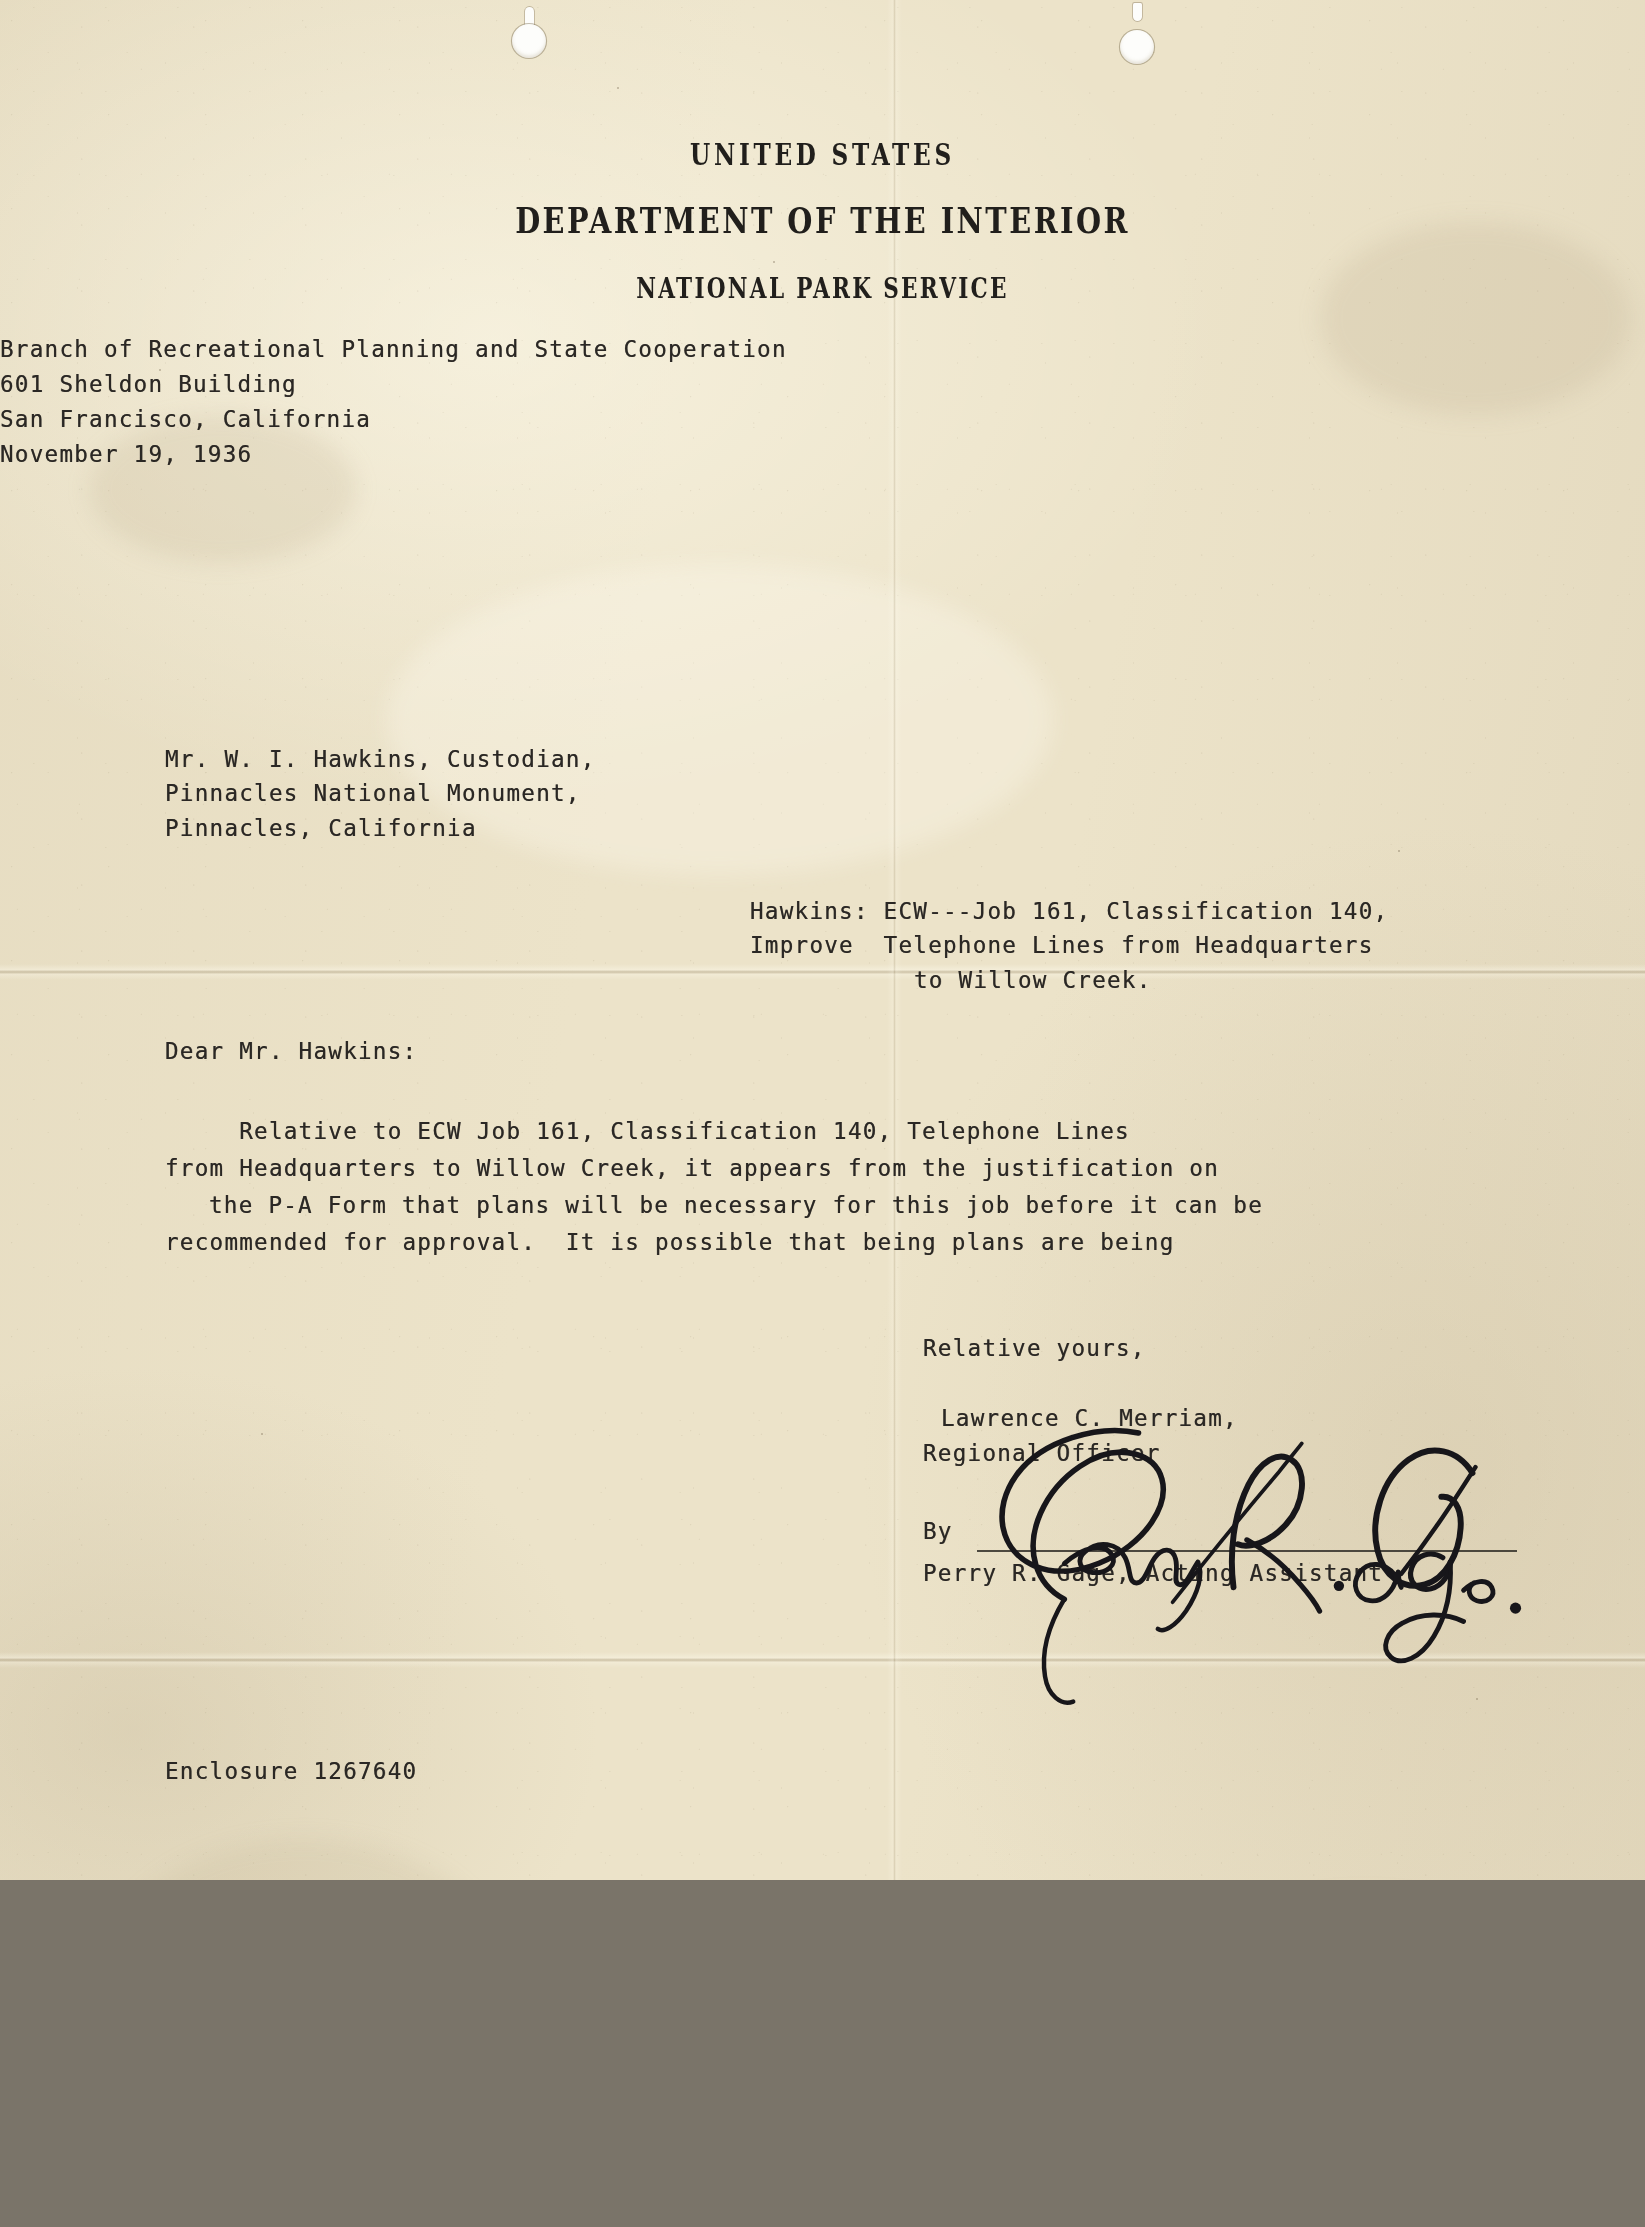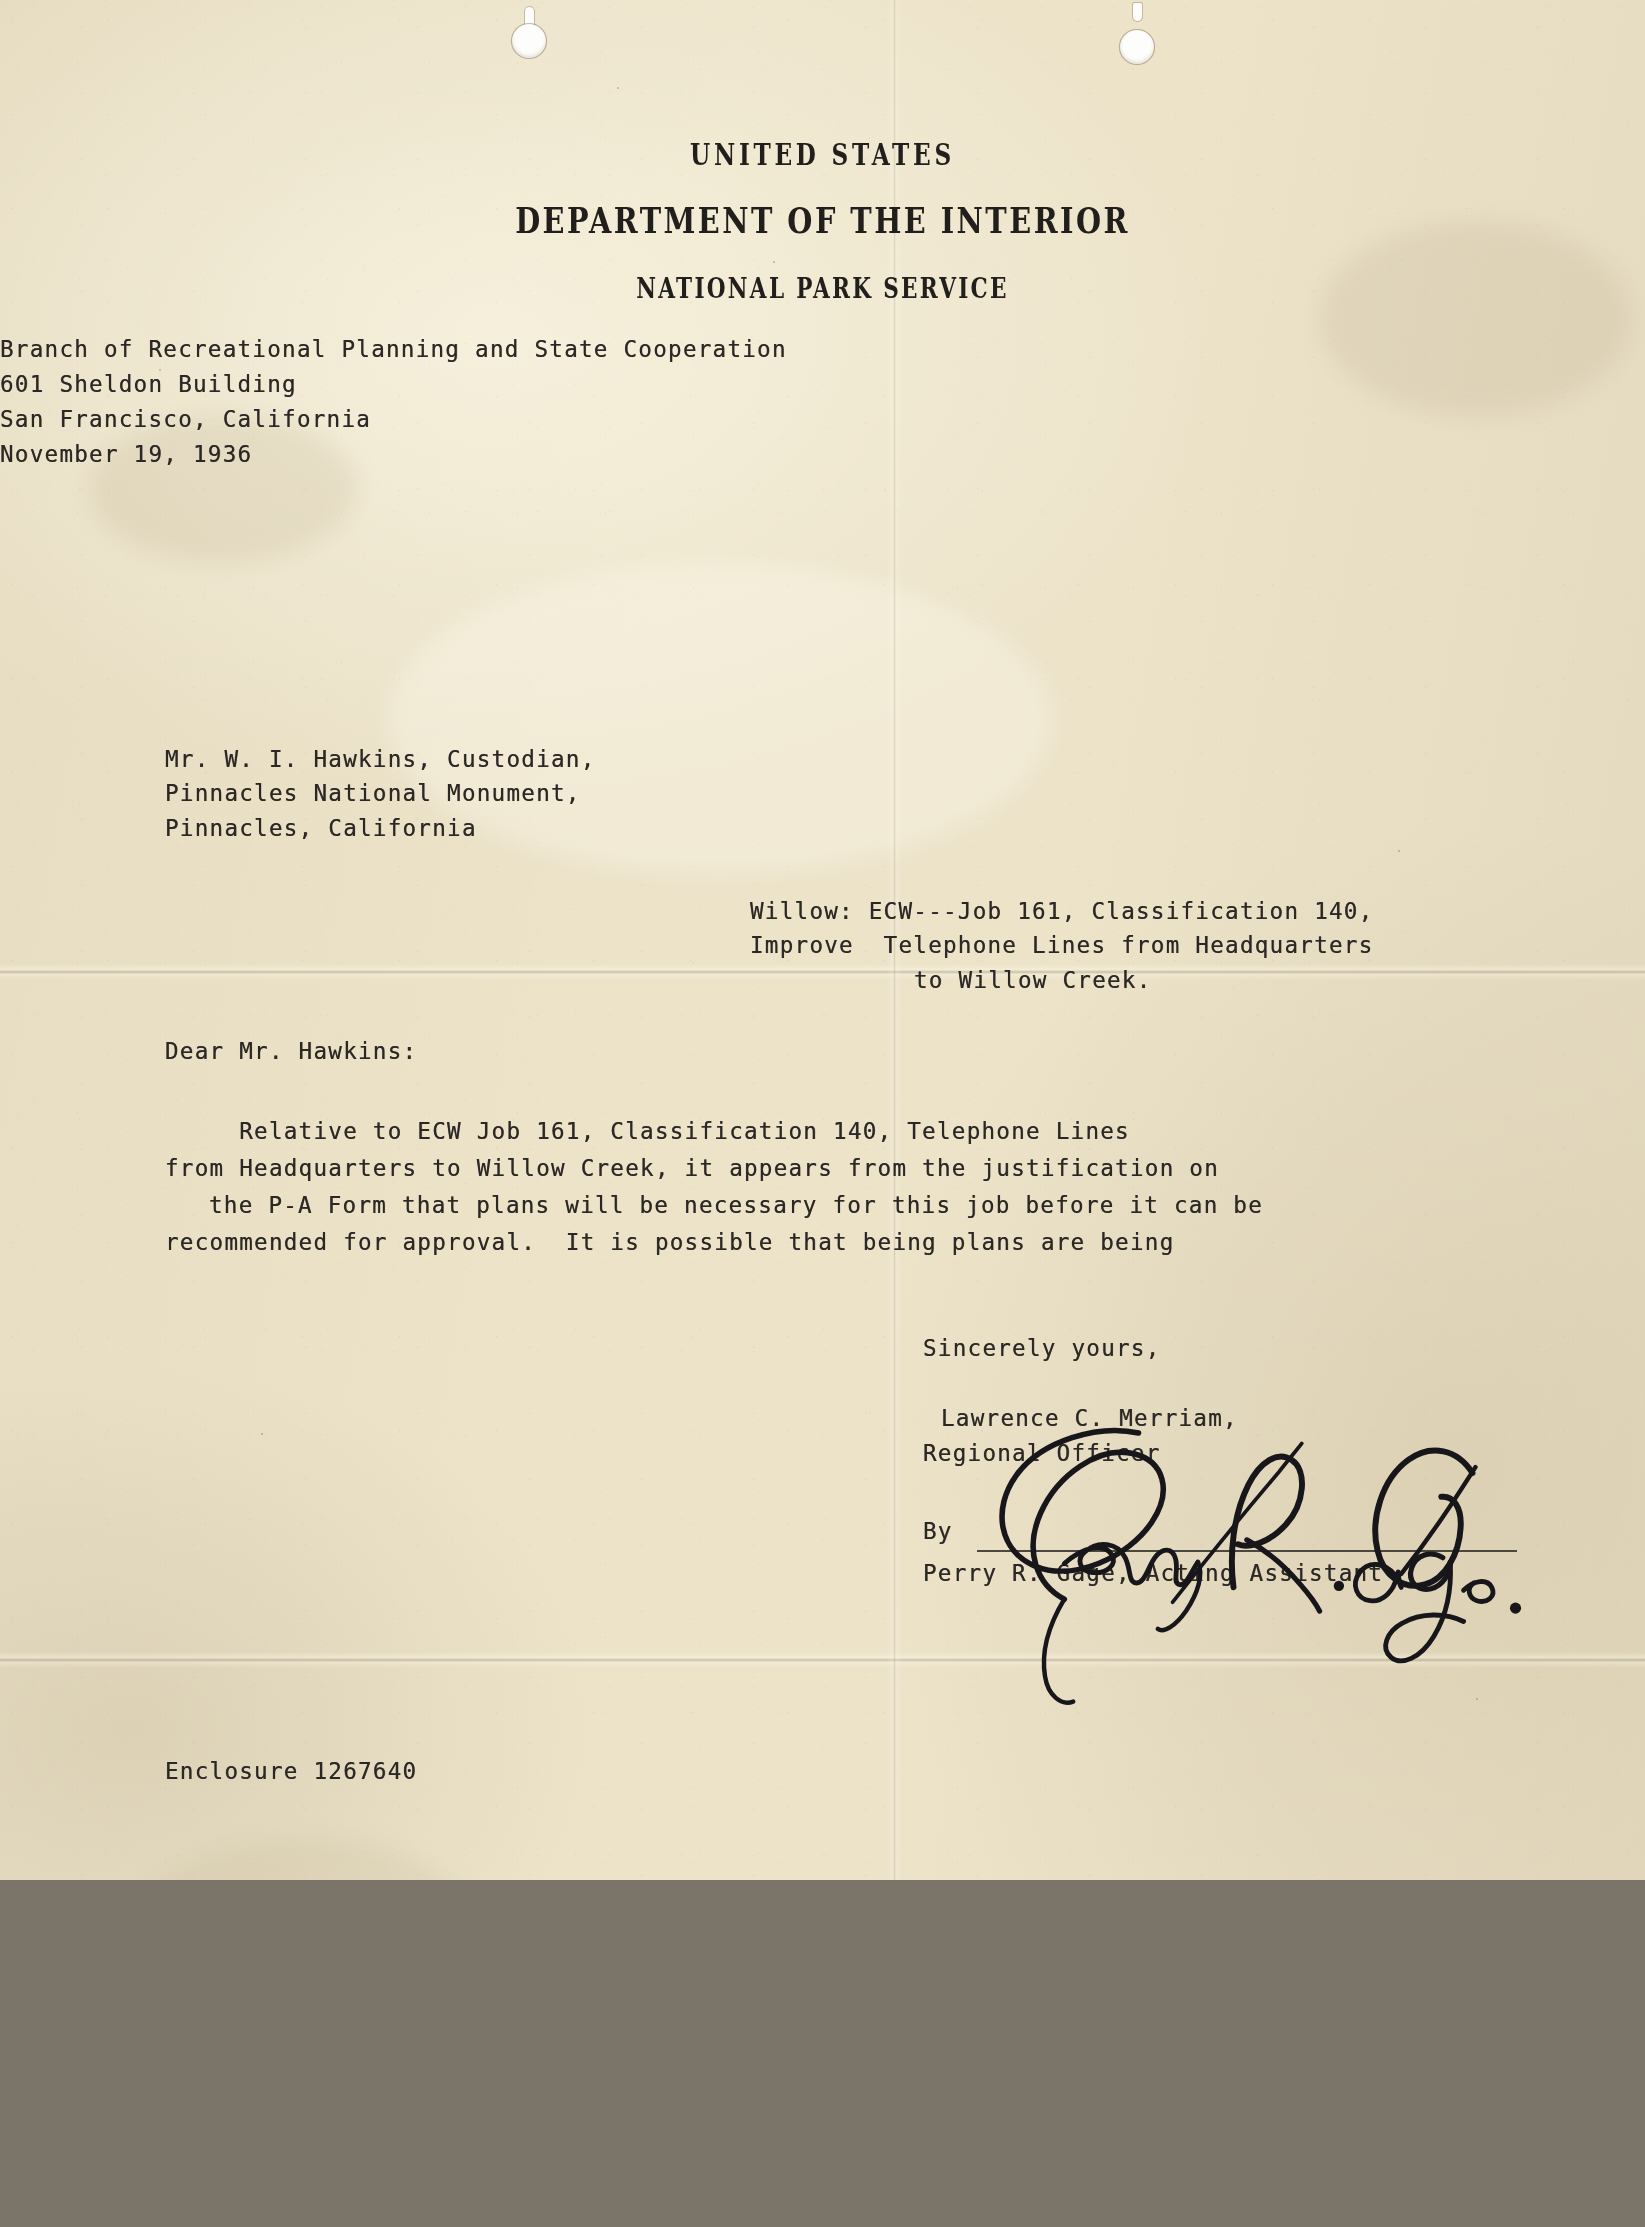--- a/index.html
+++ b/index.html
@@ -218,32 +218,32 @@
 
   <div class="tw center" style="top:332px;">Branch of Recreational Planning and State Cooperation</div>
   <div class="tw center" style="top:367px;">601 Sheldon Building</div>
   <div class="tw center" style="top:402px;">San Francisco, California</div>
   <div class="tw center" style="top:437px;">November 19, 1936</div>
 
   <div class="tw" style="left:165px; top:742px;">Mr. W. I. Hawkins, Custodian,</div>
   <div class="tw" style="left:165px; top:776px;">Pinnacles National Monument,</div>
   <div class="tw" style="left:165px; top:811px;">Pinnacles, California</div>
 
-  <div class="tw" style="left:750px; top:894px;">Willow: ECW---Job 161, Classification 140,</div>
+  <div class="tw" style="left:750px; top:894px;">Hawkins: ECW---Job 161, Classification 140,</div>
   <div class="tw" style="left:750px; top:928px;">Improve  Telephone Lines from Headquarters</div>
   <div class="tw" style="left:914px; top:963px;">to Willow Creek.</div>
 
   <div class="tw" style="left:165px; top:1034px;">Dear Mr. Hawkins:</div>
 
   <div class="tw" style="left:165px; top:1114px;">     Relative to ECW Job 161, Classification 140, Telephone Lines</div>
   <div class="tw" style="left:165px; top:1151px;">from Headquarters to Willow Creek, it appears from the justification on</div>
   <div class="tw" style="left:165px; top:1188px;margin-left:44px;">the P-A Form that plans will be necessary for this job before it can be</div>
   <div class="tw" style="left:165px; top:1225px;">recommended for approval.  It is possible that being plans are being</div>
 
-  <div class="tw" style="left:923px; top:1331px;">Sincerely yours,</div>
+  <div class="tw" style="left:923px; top:1331px;">Relative yours,</div>
 
   <div class="tw" style="left:941px; top:1401px;">Lawrence C. Merriam,</div>
   <div class="tw" style="left:923px; top:1436px;">Regional Officer</div>
 
   <div class="tw" style="left:923px; top:1514px;">By</div>
 
   <div id="sig-rule"></div>
 
   <div class="tw" style="left:923px; top:1556px;">Perry R. Gage, Acting Assistant</div>
 

